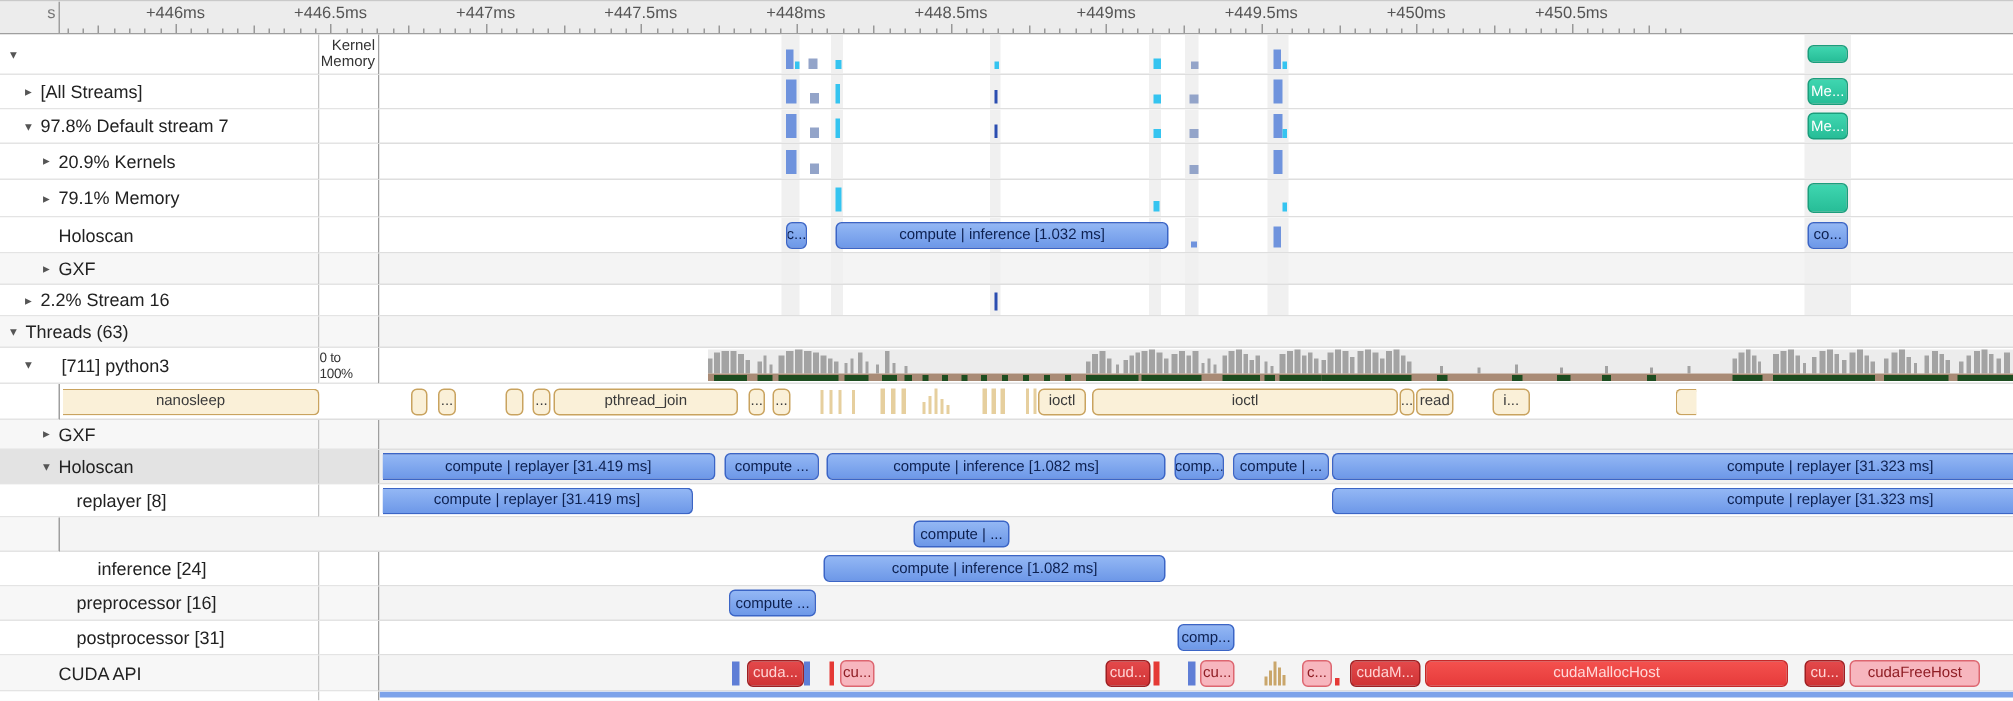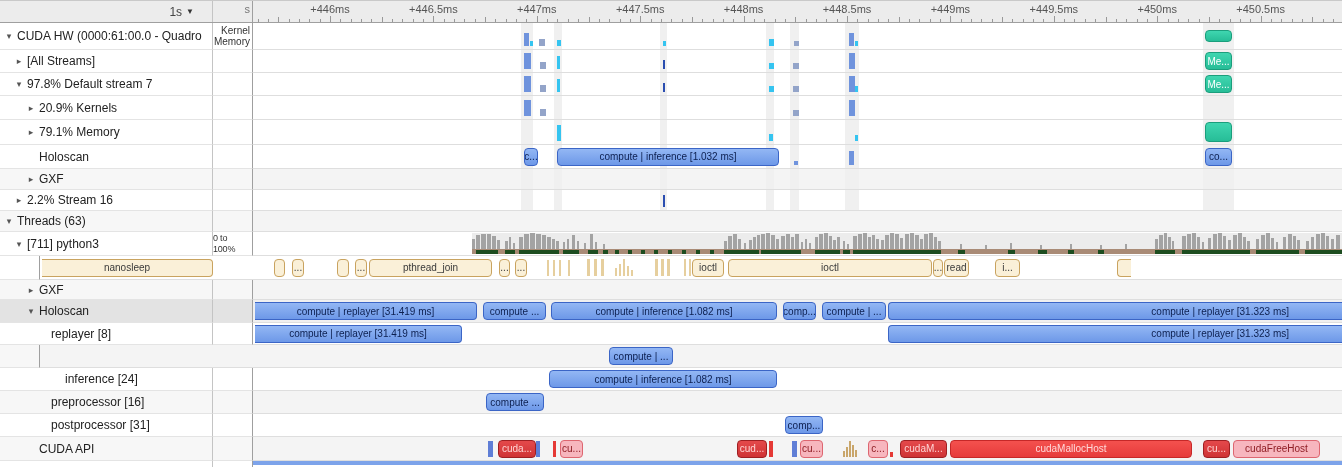--- a/index.html
+++ b/index.html
@@ -51,24 +51,20 @@
   .hbar{position:absolute;bottom:0;background:#a3a3a3;}
   .hband{position:absolute;height:5px;background:#a98b76;}
   .hgreen{position:absolute;bottom:0;height:4px;background:#1d4d20;}
   .strip{position:absolute;left:0;right:0;top:0;height:4px;background:#7da3ea;}
 </style>
 </head>
 <body>
 
 <div class="app">
   <div class="header">
-    <div class="hdr-side">
-      <span>1s</span>
-      <span class="dd-arrow">▼</span>
-    </div>
     <div class="hdr-kernel">
       <span>s</span>
     </div>
     <div class="hdr-ruler" id="ruler">
         <span class="ruler-label" style="left: 77px;">+446ms</span>
         <span class="ruler-label" style="left: 180.4px;">+446.5ms</span>
         <span class="ruler-label" style="left: 283.8px;">+447ms</span>
         <span class="ruler-label" style="left: 387.2px;">+447.5ms</span>
         <span class="ruler-label" style="left: 490.6px;">+448ms</span>
         <span class="ruler-label" style="left: 594px;">+448.5ms</span>
@@ -180,21 +176,20 @@
         <div class="rtick" style="left: 1048.96px; height: 3px;"></div>
         <div class="rtick" style="left: 1059.3px; height: 5px;"></div>
         <div class="rtick" style="left: 1069.64px; height: 3px;"></div>
         <div class="rtick" style="left: 1079.98px; height: 3px;"></div>
       </div>
   </div>
   <div id="rows">
       <div class="row" style="top: 22px; height: 27px;">
         <div class="cell-side">
           <span class="arrow" style="margin-left: 4px;">▾</span>
-          <span style="margin-left: 3px;">CUDA HW (0000:61:00.0 - Quadro</span>
         </div>
         <div class="cell-kernel">
           <div>Kernel</div>
           <div>Memory</div>
         </div>
         <div class="cell-tl">
           <div class="band" style="left: 268px; width: 12px;"></div>
           <div class="band" style="left: 301px; width: 8px;"></div>
           <div class="band" style="left: 407px; width: 7px;"></div>
           <div class="band" style="left: 513px; width: 8px;"></div>
@@ -370,21 +365,21 @@
         <div class="cell-side" style="background: rgb(247, 247, 247);">
           <span class="arrow" style="margin-left: 4px;">▾</span>
           <span style="margin-left: 3px;">Threads (63)</span>
         </div>
         <div class="cell-kernel" style="background: rgb(247, 247, 247);"></div>
         <div class="cell-tl" style="background: rgb(244, 244, 244);"></div>
       </div>
       <div class="row" style="top: 231px; height: 24px;">
         <div class="cell-side">
           <span class="arrow" style="margin-left: 14px;">▾</span>
-          <span style="margin-left: 3px;">[711] python3</span>
+          <span style="margin-left: 17px;">[711] python3</span>
         </div>
         <div class="cell-kernel">
           <div class="scale">0 to 100%</div>
         </div>
         <div class="cell-tl">
           <div class="histo" style="left: 219px; right: 0px;">
             <div class="hbar" style="left: 0px; width: 3px; height: 10px;"></div>
             <div class="hbar" style="left: 4px; width: 4px; height: 14px;"></div>
             <div class="hbar" style="left: 9px; width: 5px; height: 15px;"></div>
             <div class="hbar" style="left: 15px; width: 4px; height: 15px;"></div>

